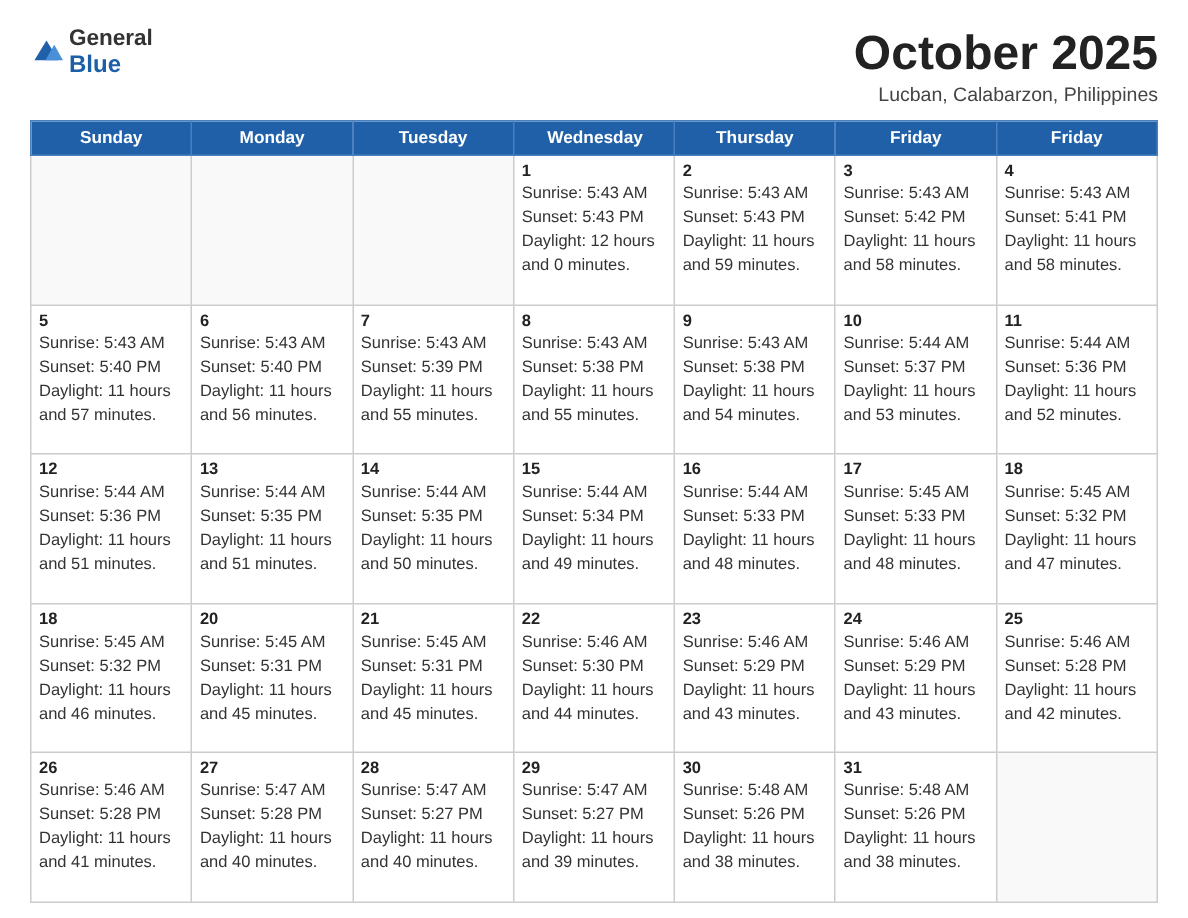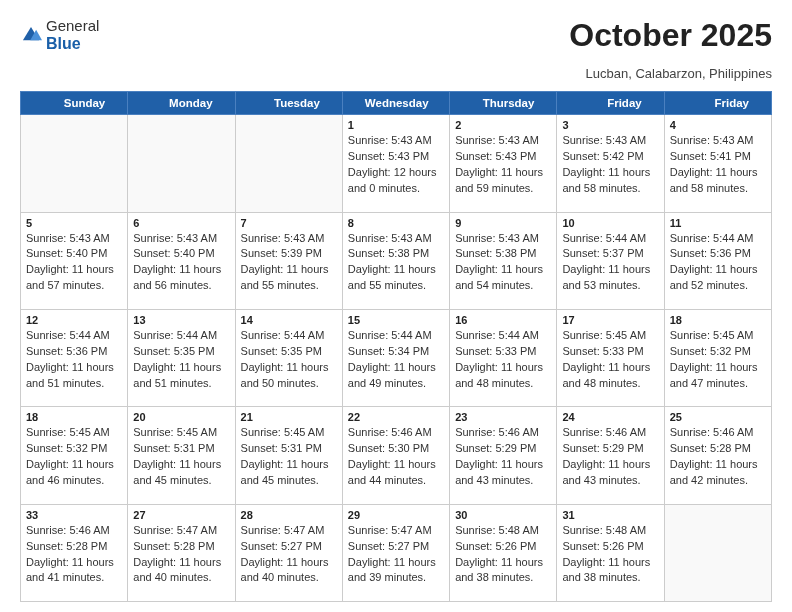--- a/index.html
+++ b/index.html
@@ -18,21 +18,21 @@
       flex-direction: column;
     }
     .header {
       display: flex;
       justify-content: space-between;
       align-items: flex-start;
       margin-bottom: 10px;
     }
     .logo-text-general {
       font-size: 15px;
-      font-weight: normal;
+      font-weight: bold;
       color: #333;
       line-height: 1.1;
       text-align: right;
     }
     .logo-text-blue {
       font-size: 16px;
       font-weight: bold;
       color: #1a5fa8;
       line-height: 1.1;
     }
@@ -46,37 +46,37 @@
     }
     .month-title {
       font-size: 32px;
       font-weight: bold;
       color: #222;
       line-height: 1.1;
     }
     .location {
       font-size: 13px;
       color: #444;
-      margin-top: 13px;
+      margin-top: 2px;
     }
     .calendar {
       flex: 1;
       border: 1px solid #ccc;
       border-collapse: collapse;
       width: 100%;
       table-layout: fixed;
     }
     .calendar th {
       background-color: #2060a8;
       color: #fff;
       font-size: 11.5px;
       font-weight: bold;
       padding: 5px 22px;
       border: 1px solid #4a80c0;
-      text-align: right;
+      text-align: center;
     }
     .calendar td {
       border: 1px solid #ccc;
       vertical-align: top;
       padding: 4px 5px;
       font-size: 9.5px;
       color: #333;
       height: 88px;
     }
     .calendar td.empty {
@@ -300,21 +300,21 @@
           </td>
           <td>
             <div class="day-num">25</div>
             <div class="day-info" style="white-space: pre-line;">Sunrise: 5:46 AM
 Sunset: 5:28 PM
 Daylight: 11 hours and 42 minutes.</div>
           </td>
         </tr>
         <tr>
           <td>
-            <div class="day-num">33</div>
+            <div class="day-num">26</div>
             <div class="day-info" style="white-space: pre-line;">Sunrise: 5:46 AM
 Sunset: 5:28 PM
 Daylight: 11 hours and 41 minutes.</div>
           </td>
           <td>
             <div class="day-num">27</div>
             <div class="day-info" style="white-space: pre-line;">Sunrise: 5:47 AM
 Sunset: 5:28 PM
 Daylight: 11 hours and 40 minutes.</div>
           </td>

